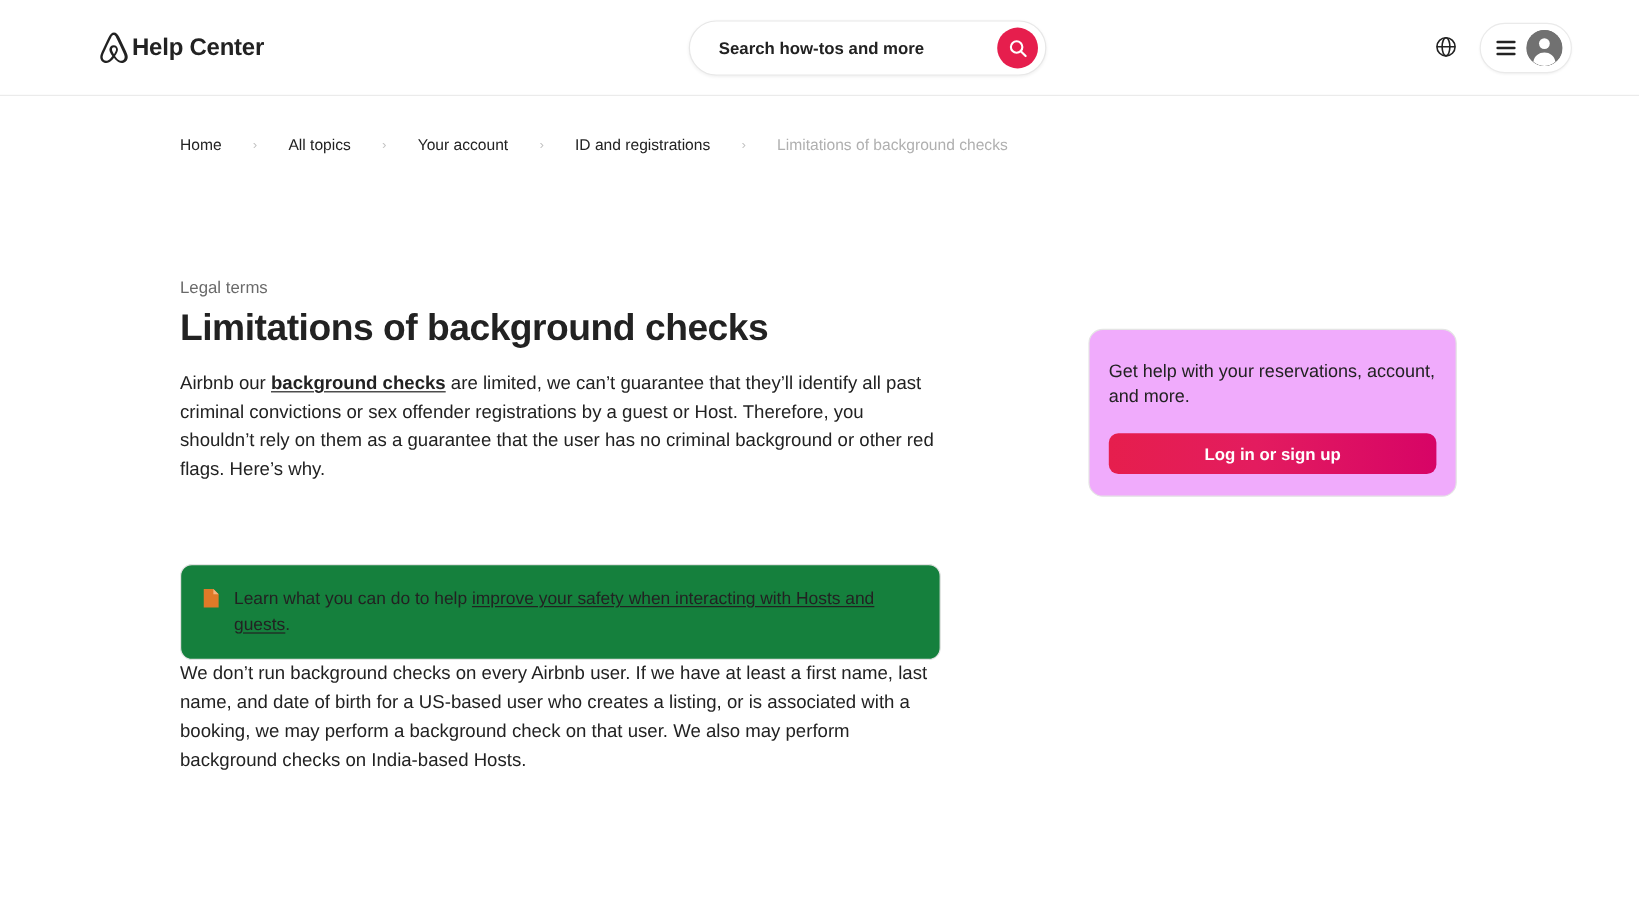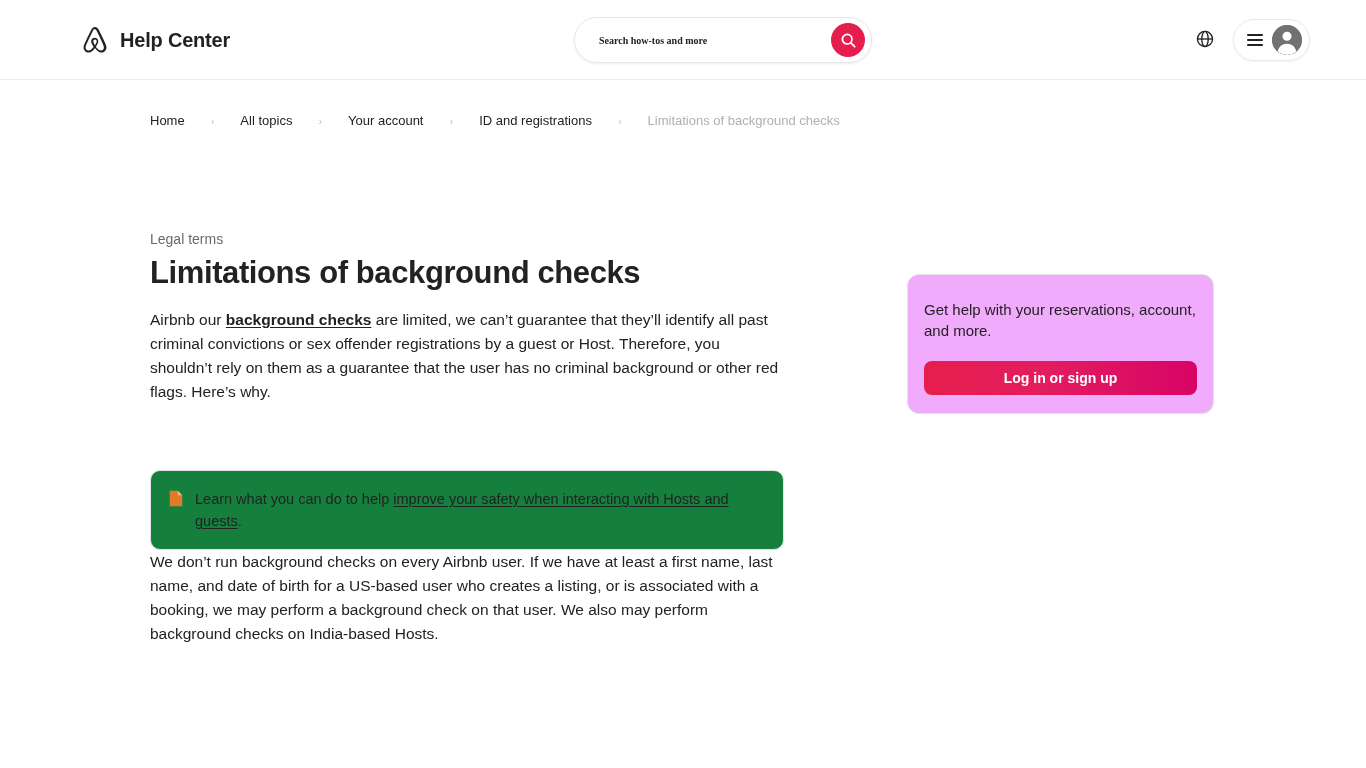--- a/index.html
+++ b/index.html
@@ -23,21 +23,20 @@
     border-bottom: 1px solid #ebebeb;
     background: #ffffff;
   }
   .brand {
     position: absolute;
     left: 80px;
     top: 0;
     height: 80px;
     display: flex;
     align-items: center;
-    gap: 10px;
     text-decoration: none;
     cursor: pointer;
   }
   .brand-logo {
     width: 30px;
     height: 32px;
     display: block;
     flex: none;
   }
   .brand-name {
@@ -61,22 +60,22 @@
     display: flex;
     align-items: center;
     padding: 0 6px 0 24px;
     cursor: pointer;
   }
   .search-input {
     flex: 1 1 auto;
     border: none;
     outline: none;
     background: transparent;
-    font-family: Liberation Serif, serif;
-    font-size: 10px;
+    font-family: Liberation Sans, sans-serif;
+    font-size: 14px;
     font-weight: 600;
     color: #222222;
     padding: 0;
     height: 100%;
     cursor: pointer;
   }
   .search-input::placeholder { color: #222222; opacity: 1; font-weight: 600; }
   .search-btn {
     flex: none;
     width: 34px;

